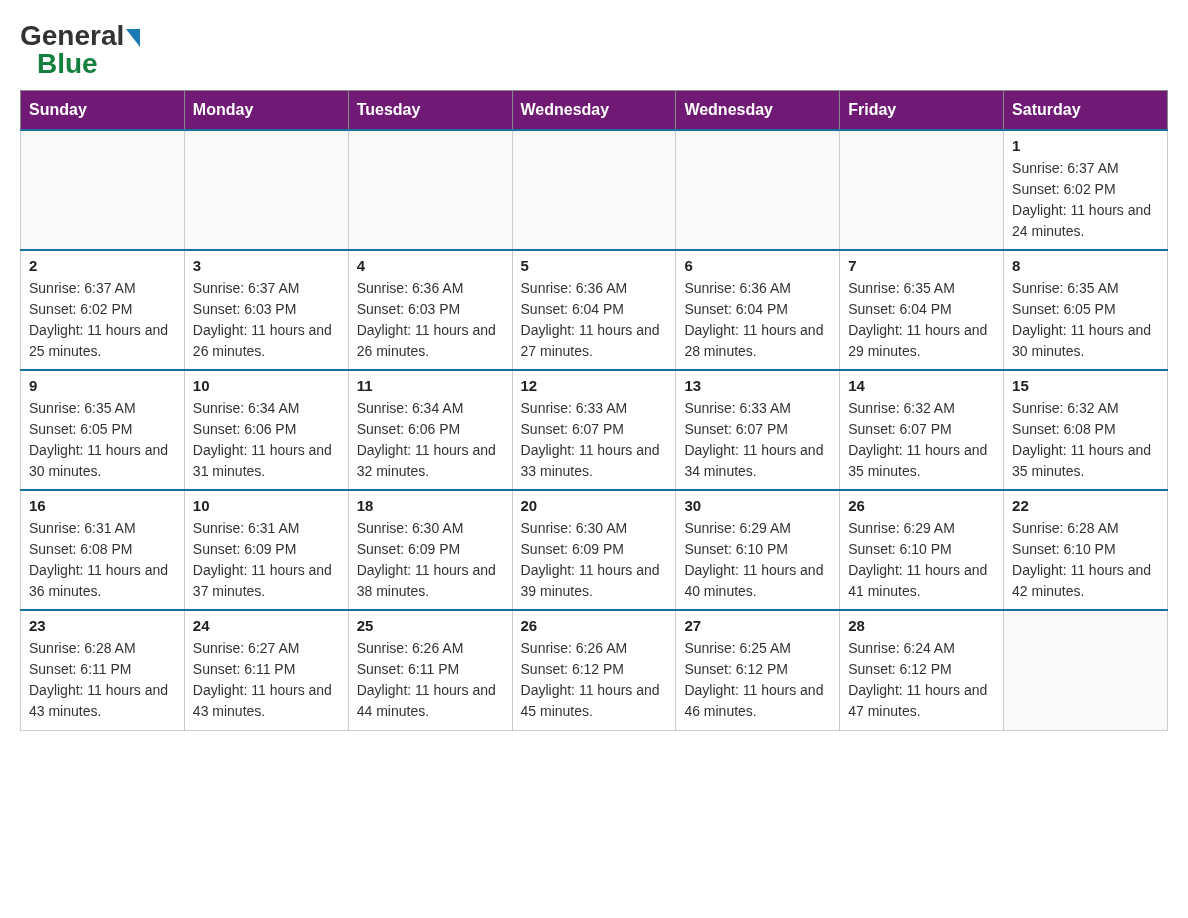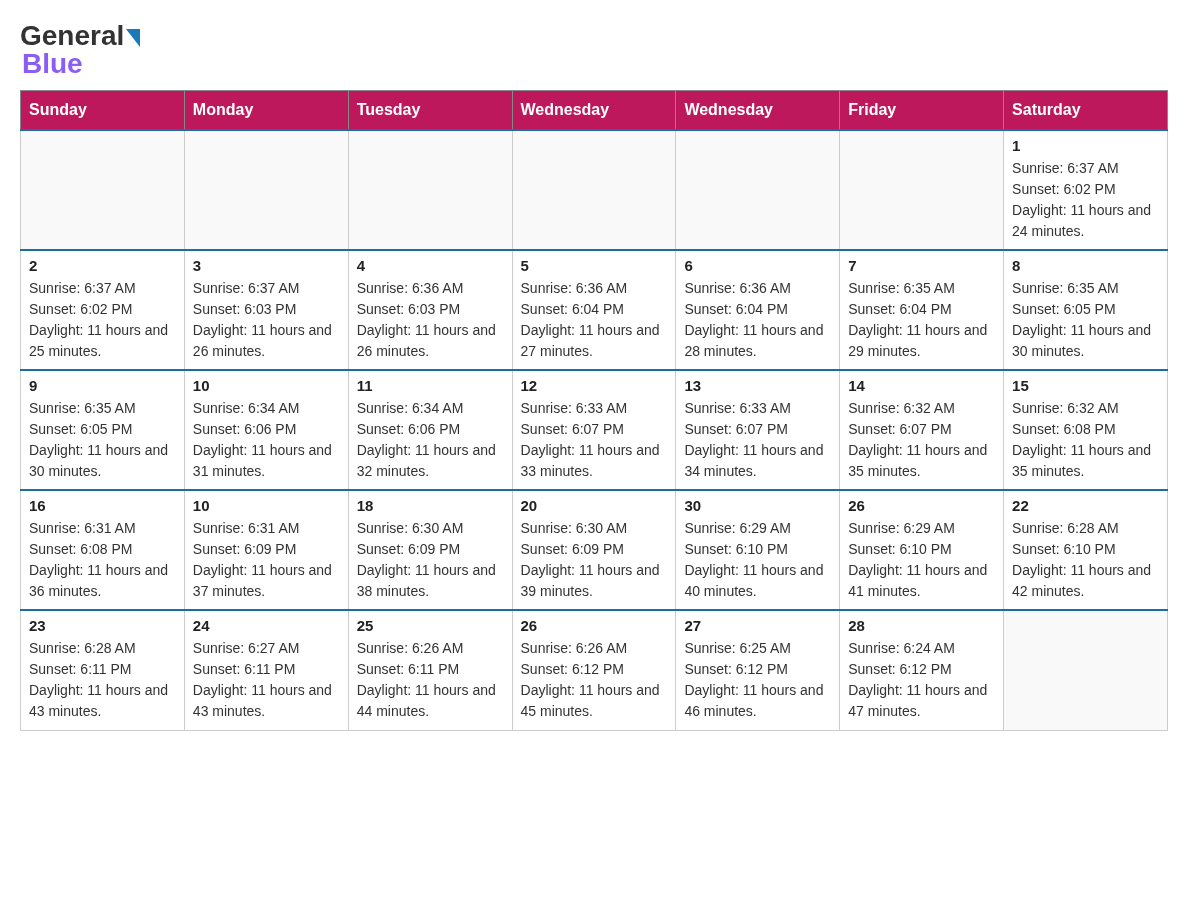--- a/index.html
+++ b/index.html
@@ -35,23 +35,23 @@
       height: 0;
       border-left: 14px solid transparent;
       border-right: 0px solid transparent;
       border-top: 18px solid #1a7ab5;
       margin-left: 2px;
       margin-top: 4px;
     }
     .logo-blue {
       font-size: 28px;
       font-weight: bold;
-      color: #8b5cf6;
+      color: #15803d;
       margin-top: -4px;
-      margin-left: 2px;
+      margin-left: 17px;
     }
     .title-section {
       text-align: right;
     }
     .month-title {
       font-size: 52px;
       font-weight: bold;
       color: #222;
       line-height: 1.1;
     }
@@ -59,21 +59,21 @@
       font-size: 22px;
       color: #444;
       margin-top: 4px;
     }
     .calendar {
       width: 100%;
       border-collapse: collapse;
       border: 1px solid #888;
     }
     .calendar th {
-      background-color: #be185d;
+      background-color: #701a75;
       color: #fff;
       font-size: 16px;
       font-weight: bold;
       padding: 10px 8px;
       text-align: left;
       border: 1px solid #888;
     }
     .calendar td {
       vertical-align: top;
       padding: 6px 8px;

